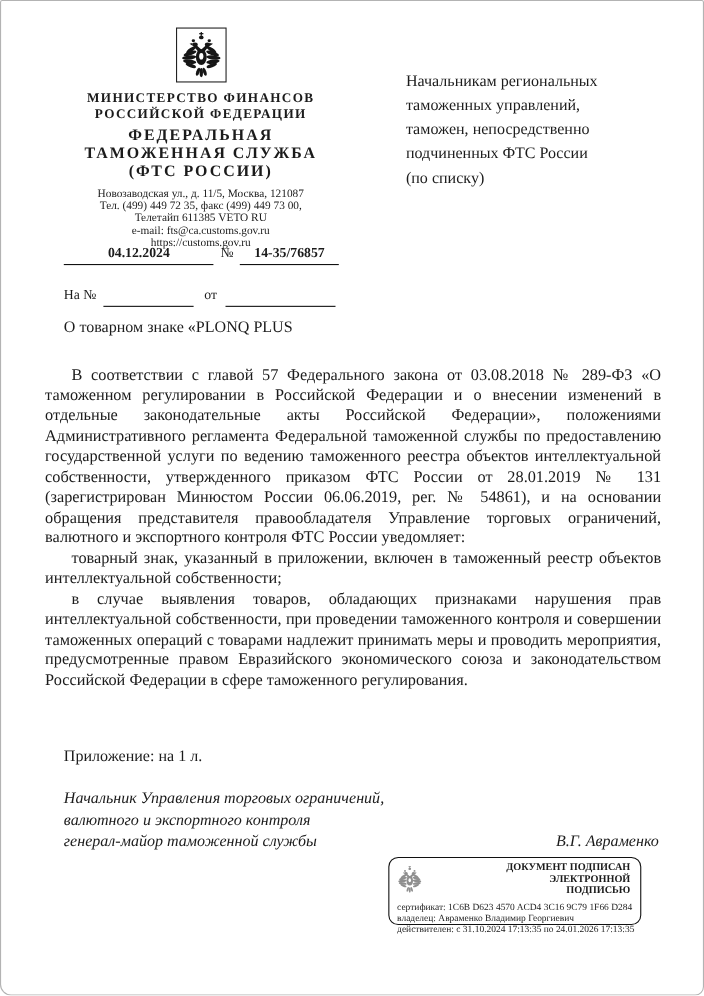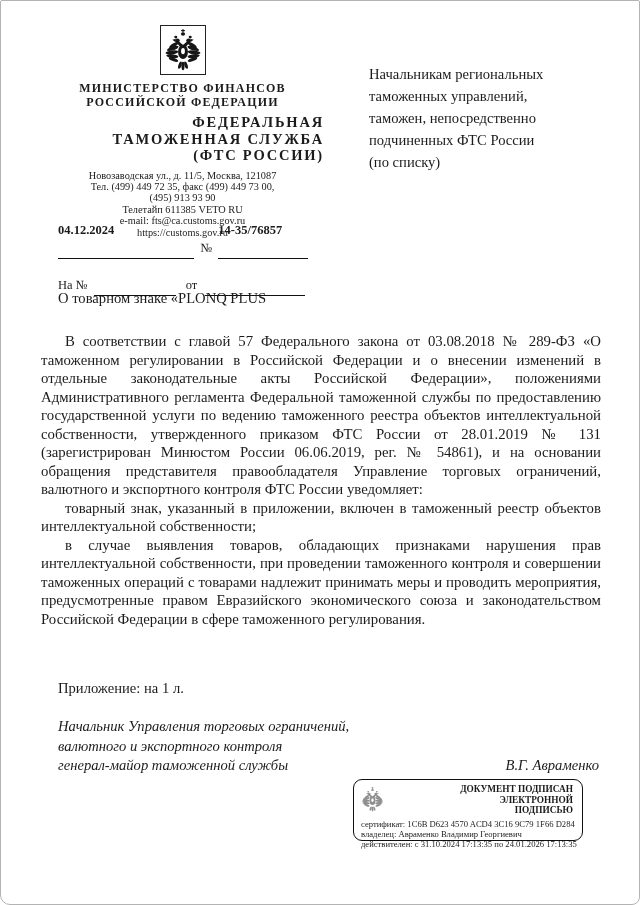--- a/index.html
+++ b/index.html
@@ -8,27 +8,27 @@
     background:#ffffff; color:#1b1b1b;
     border:1px solid #b3b3b3; border-radius:2px 2px 8px 10px;
     font-family:"Liberation Serif","DejaVu Serif",serif;
     overflow:hidden;
   }
   
   .header { position:absolute; left:40px; top:24px; width:283px; text-align:center; }
   .emblem-box { display:inline-block; border:1.2px solid #222; padding:2px 3px; line-height:0; }
   .eagle { width:38px; height:44px; fill:#161616; }
   .ministry { margin-top:6px; font-weight:bold; font-size:12px; line-height:13.5px; letter-spacing:1.2px; }
-  .agency  { margin-top:5px; font-weight:bold; font-size:14.5px; line-height:16.5px; letter-spacing:1.8px;text-align:right; }
+  .agency  { margin-top:5px; font-weight:bold; font-size:14.5px; line-height:16.5px; letter-spacing:1.8px; }
   .contacts { margin-top:6px; font-size:10.3px; line-height:11.4px; }
   
   .addressee { position:absolute; left:368px; top:62px; width:242px; font-size:14.6px; line-height:22px; }
   
   .ref-row { position:absolute; left:57px; top:222px; width:250px; display:flex; align-items:flex-end; font-size:12.5px; }
-  .u-line { border-bottom:1.4px solid #111; text-align:left; padding-bottom:20px; }
+  .u-line { border-bottom:1.4px solid #111; text-align:center; padding-bottom:2px; }
   .ref-date { width:140px; font-weight:bold; }
   .ref-no-sign { margin:0 6px 3px 6px; }
   .ref-number { width:92px; font-weight:bold; }
   .reply-row { position:absolute; left:57px; top:260px; display:flex; align-items:flex-end; font-size:12.5px; }
   .reply-label { margin:0 6px 3px 0; }
   .reply-from { margin:0 8px 3px 10px; }
   .blank1 { width:82px; height:14px; }
   .blank2 { width:100px; height:14px; }
   
   .subject { position:absolute; left:57px; top:286px; width:252px; font-size:14.6px; line-height:22px; }
@@ -96,21 +96,20 @@
       <div>РОССИЙСКОЙ ФЕДЕРАЦИИ</div>
     </div>
     <div class="agency">
       <div>ФЕДЕРАЛЬНАЯ</div>
       <div>ТАМОЖЕННАЯ СЛУЖБА</div>
       <div>(ФТС РОССИИ)</div>
     </div>
     <div class="contacts">
       <div>Новозаводская ул., д. 11/5, Москва, 121087</div>
       <div>Тел. (499) 449 72 35, факс (499) 449 73 00,</div>
-      <div>(495) 913 93 90</div>
       <div>Телетайп 611385 VETO RU</div>
       <div>e-mail: fts@ca.customs.gov.ru</div>
       <div>https://customs.gov.ru</div>
     </div>
   </div>
 
   <div class="addressee">
     <div>Начальникам региональных</div>
     <div>таможенных управлений,</div>
     <div>таможен, непосредственно</div>

